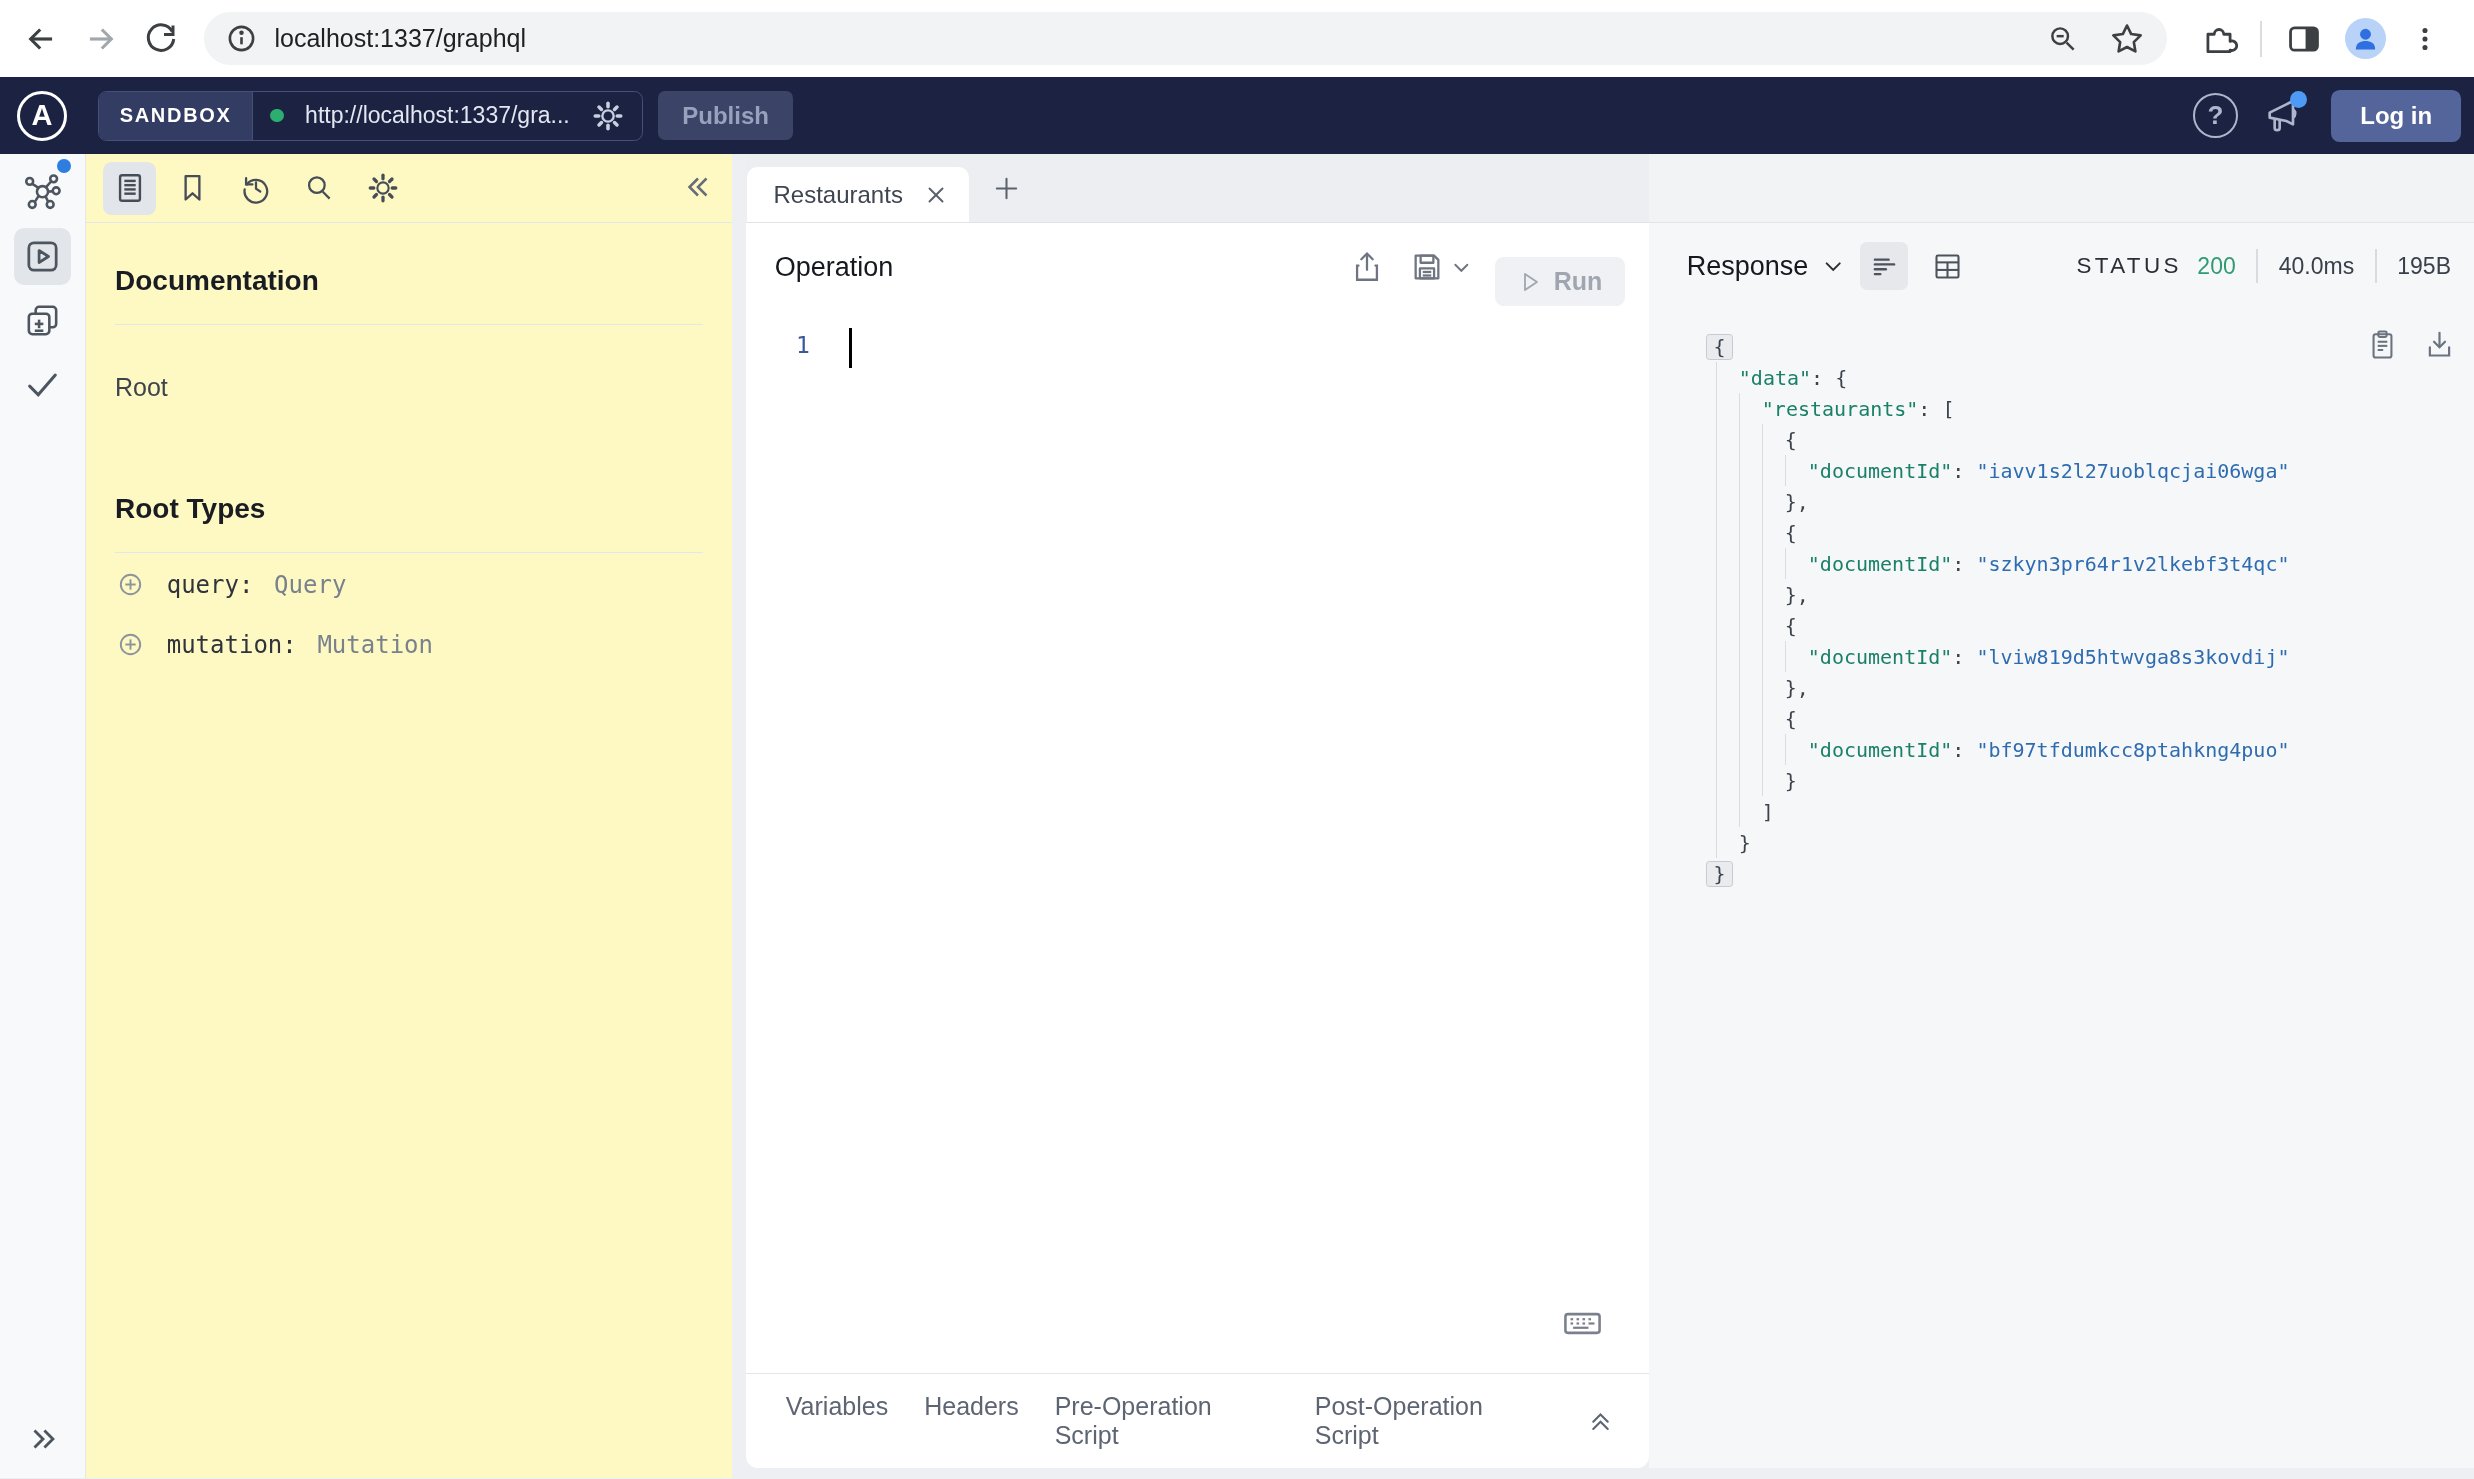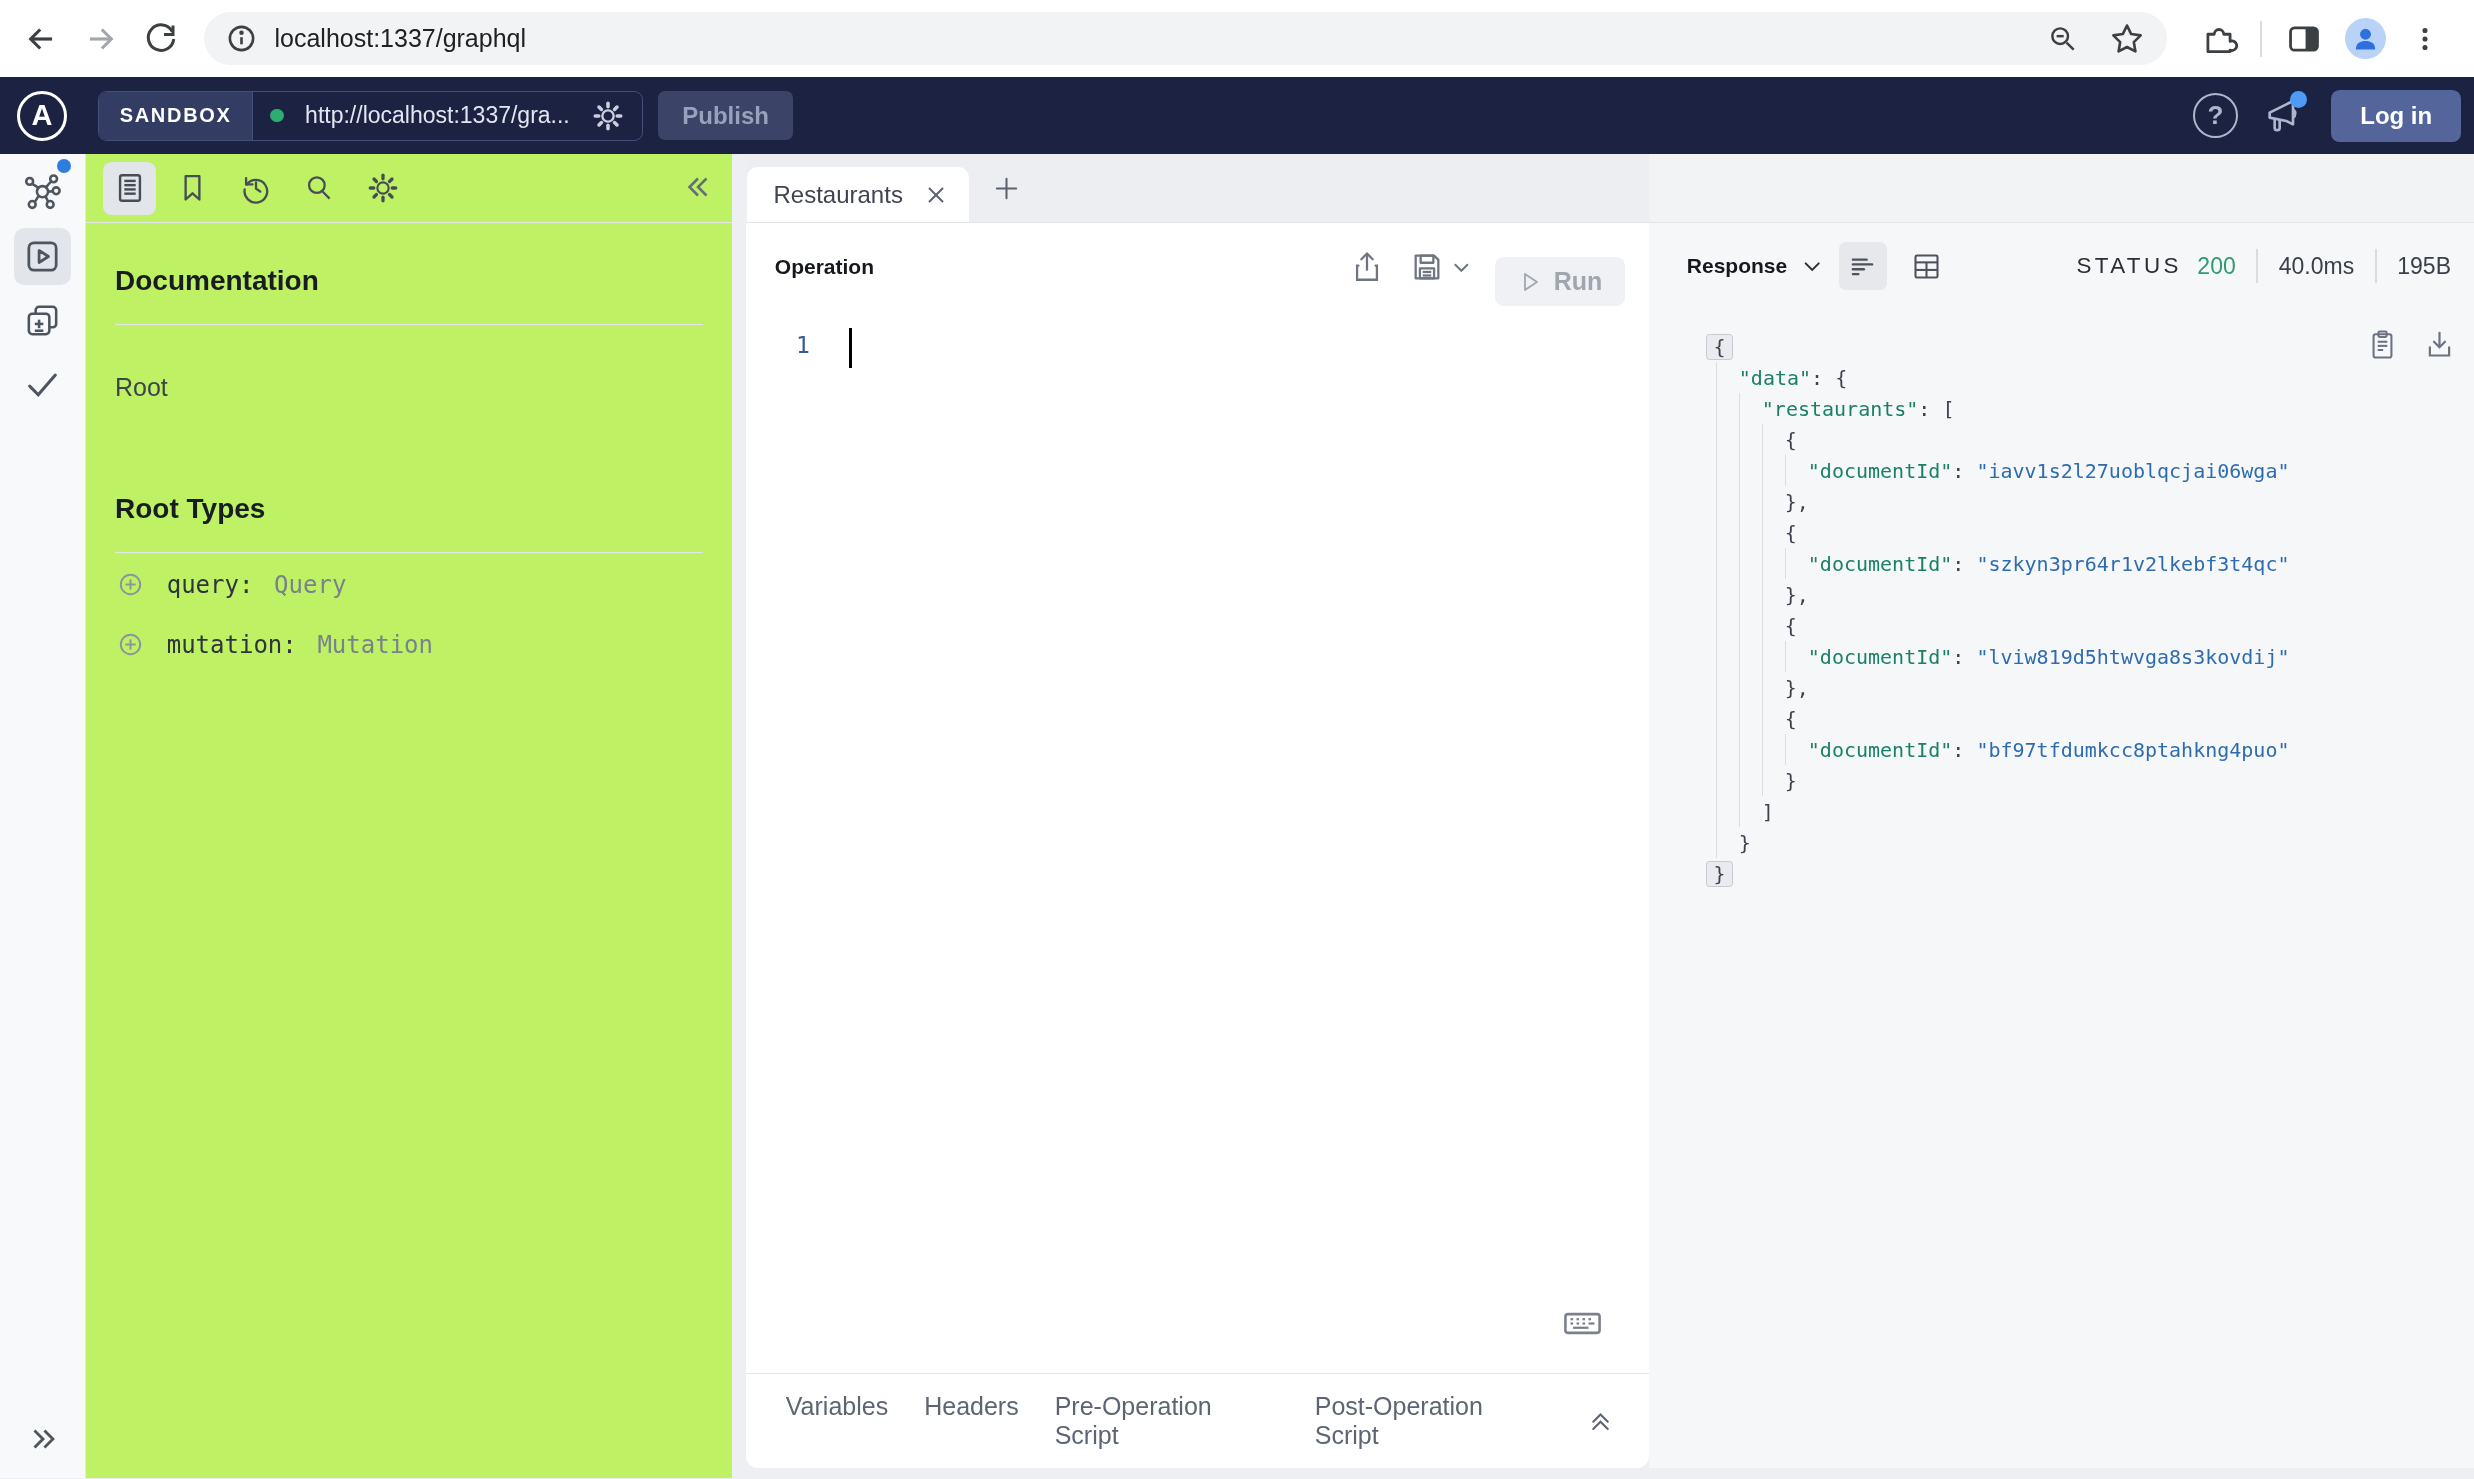--- a/index.html
+++ b/index.html
@@ -38,21 +38,21 @@
 
   
   .main { height:1324px; display:flex; flex:none; }
 
   .iconstrip { width:86px; background:#f8f9fb; border-right:1.7px solid #e5e7eb; display:flex; flex-direction:column; align-items:center; padding-top:10.3px; position:relative; flex:none; }
   .strip-btn { width:57px; height:57px; border-radius:10.3px; display:flex; align-items:center; justify-content:center; color:#4d555f; margin-bottom:6.9px; position:relative; }
   .strip-btn.active { background:#e2e5ea; }
   .blue-dot { position:absolute; top:-5.2px; right:0px; width:13.8px; height:13.8px; border-radius:50%; background:var(--accent,#2e7de0); }
   .expand-btn { position:absolute; bottom:19px; left:50%; transform:translateX(-50%); color:#4d555f; }
 
-  .doc-panel { width:646px; background:#bef264; display:flex; flex-direction:column; flex:none; }
+  .doc-panel { width:646px; background:#fef9c3; display:flex; flex-direction:column; flex:none; }
   .doc-toolbar { height:69px; border-bottom:1.7px solid #e4e6ea; display:flex; align-items:center; padding:0 17px; gap:10.3px; flex:none; }
   .tool-btn { width:53px; height:53px; border-radius:8.6px; display:flex; align-items:center; justify-content:center; color:#464d57; }
   .tool-btn.active { background:#e2e5e9; }
   .collapse-btn { color:#666d78; }
   .doc-content { padding:41px 29px 0 29px; }
   .doc-h { font-size:28px; font-weight:700; color:#191c22; margin-bottom:26px; line-height:34px; }
   .doc-hr { border:none; border-top:1.7px solid #e4e6ea; }
   .root-link { display:block; margin-top:48px; font-size:25px; color:#3e444d; }
   .rt-head { margin-top:90px; }
   .type-row { display:flex; align-items:center; gap:20.7px; margin-top:29px; font-family:"DejaVu Sans Mono", monospace; font-size:24px; }
@@ -64,21 +64,21 @@
   .gapcol { width:13.8px; flex:none; }
 
   .op-col { width:903px; display:flex; flex-direction:column; flex:none; }
   .tabstrip { height:69px; background:#eceef2; border-bottom:1.7px solid #e0e3e7; display:flex; align-items:flex-end; padding-left:1.7px; flex:none; }
   .tab { height:55px; width:222px; background:#ffffff; border-radius:10.3px 10.3px 0 0; display:flex; align-items:center; justify-content:space-between; padding:0 20.7px 0 26px; }
   .tab-label { font-size:24px; color:#3f4550; }
   .tab-close { color:#5b626d; display:flex; }
   .plus-btn { align-self:center; margin-left:22.4px; color:#5b626d; display:flex; }
   .op-card { flex:1; background:#ffffff; border-radius:0 0 12px 12px; margin-bottom:10.3px; display:flex; flex-direction:column; position:relative; }
   .panel-head { height:88px; display:flex; align-items:center; padding:0 24px 0 29px; flex:none; }
-  .panel-title { font-size:21px; font-weight:700; color:#15181e; }
+  .panel-title { font-size:27px; font-weight:400; color:#15181e; }
   .icon-btn { color:#6e7480; display:flex; align-items:center; }
   .op-head-ic { margin-left:26px; }
   .save-chevron { margin-left:6.9px; color:#6e7480; display:flex; }
   .run-btn { margin-left:24px; background:#f0f1f4; border-radius:8.6px; padding:10.3px 22.4px; display:flex; align-items:center; gap:12px; color:#a0a6b0; font-size:25px; font-weight:600; }
   .editor { flex:1; position:relative; font-family:"DejaVu Sans Mono", monospace; }
   .line-no { position:absolute; top:20.7px; left:26px; width:38px; text-align:right; font-size:23px; color:#3a589c; }
   .caret { position:absolute; top:17px; left:103px; width:3.4px; height:40px; background:#000; }
   .kbd { position:absolute; right:46px; bottom:26px; color:#7a818c; }
   .op-footer { height:95px; border-top:1.7px solid #e4e6ea; display:flex; align-items:center; padding:0 34px 0 40px; gap:36px; flex:none; }
   .footer-tab { font-size:25px; color:#5d6573; }

